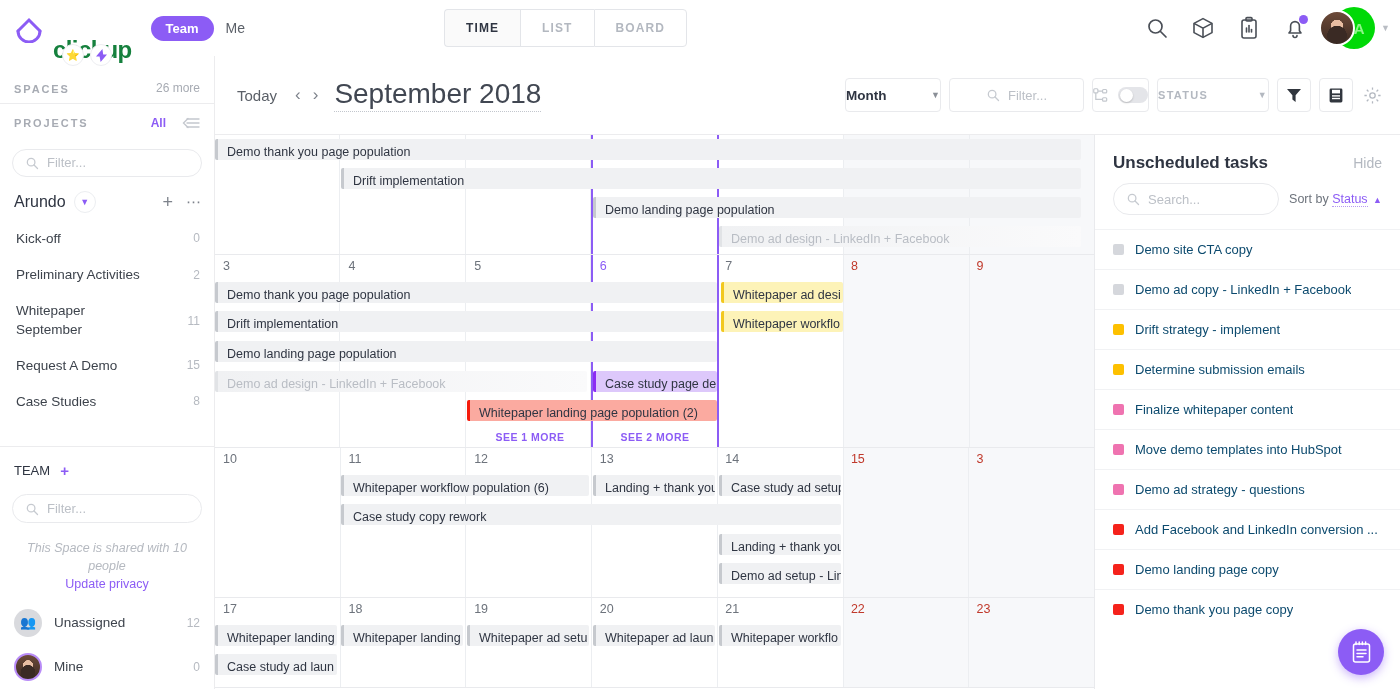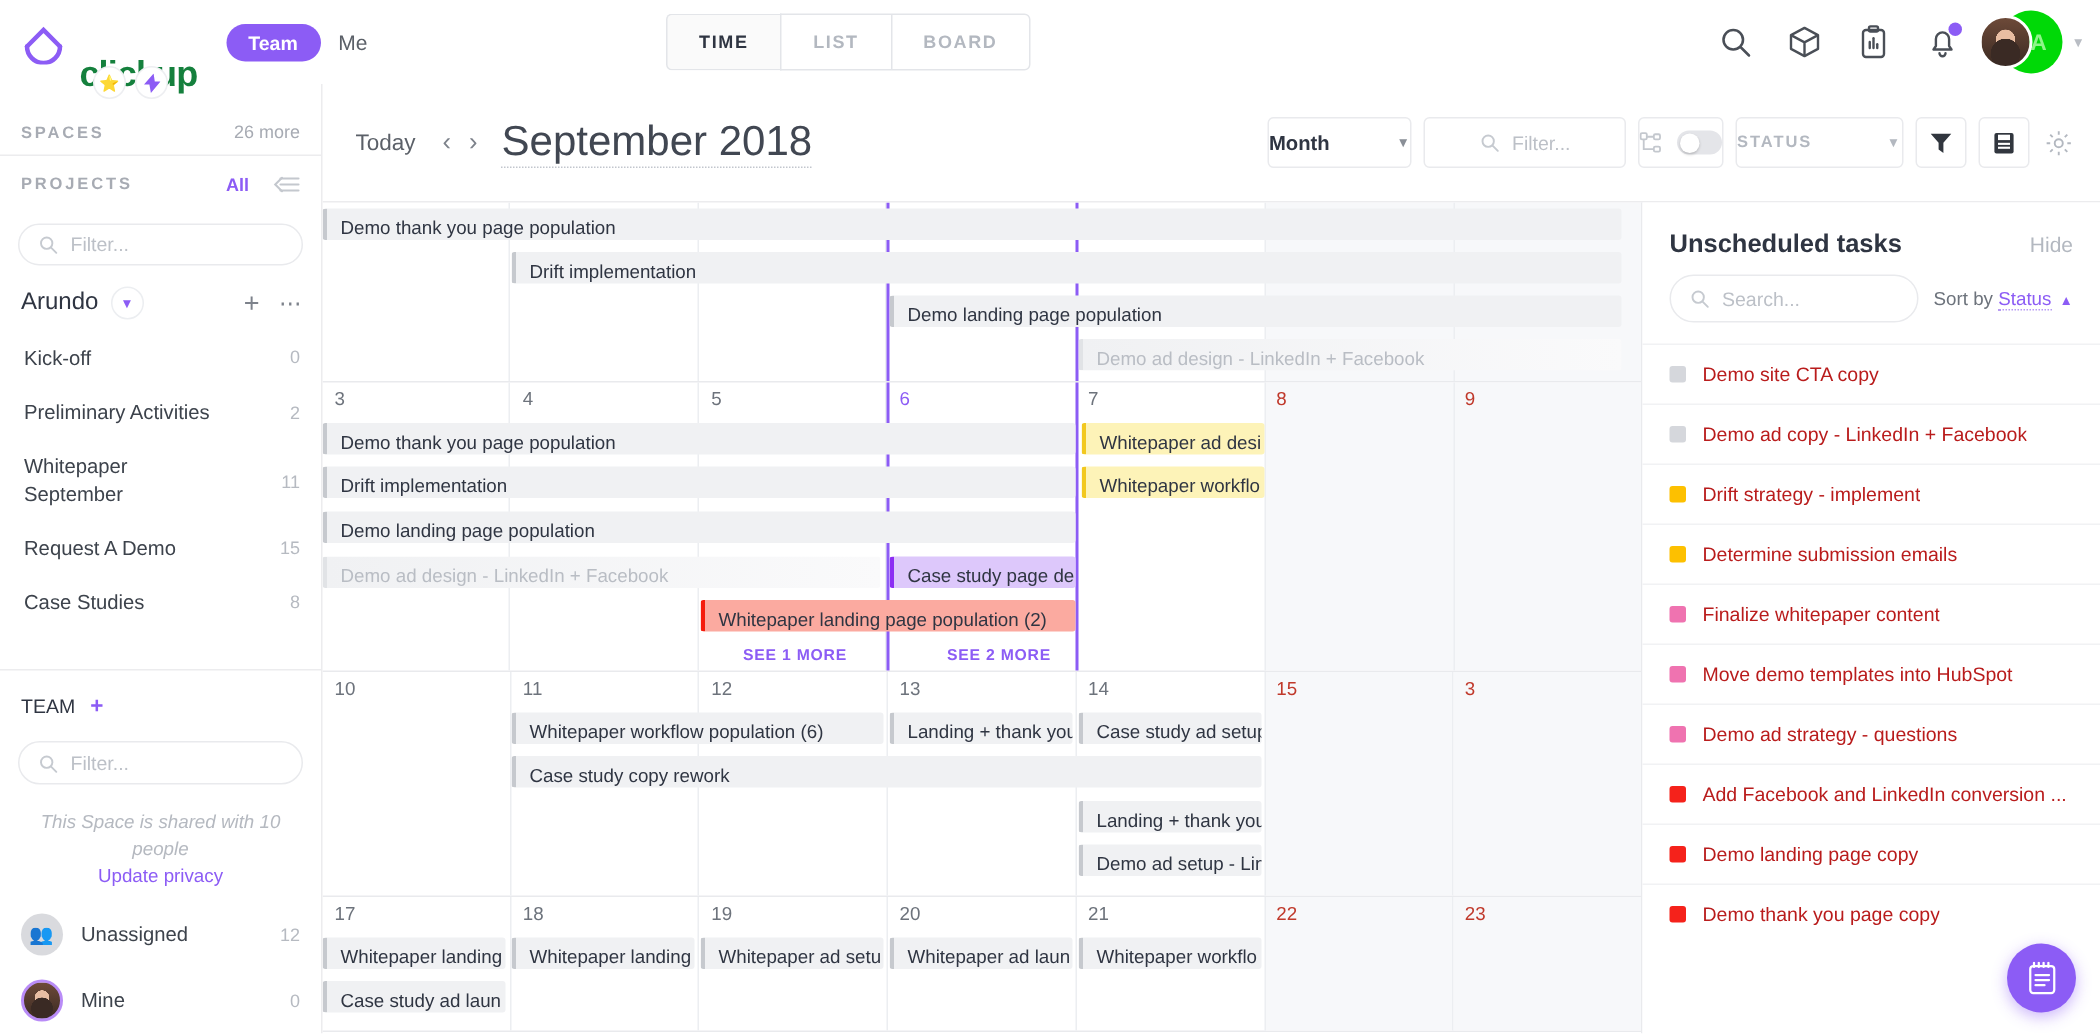--- a/index.html
+++ b/index.html
@@ -144,21 +144,21 @@
   
   .unsched { width:305px; flex:0 0 305px; background:#fff; display:flex; flex-direction:column; position:relative; }
   .un-head { display:flex; align-items:baseline; padding:18px 18px 10px; }
   .un-head h3 { font-size:17px; font-weight:700; color:#2f3542; }
   .un-head .hide { margin-left:auto; color:#b3b8c0; font-size:14px; }
   .un-ctrl { display:flex; align-items:center; padding:0 18px 14px; gap:10px; }
   .un-search { flex:1; height:32px; border:1px solid #e9eaed; border-radius:16px; display:flex; align-items:center; gap:8px; padding:0 12px; color:#bcc0c7; font-size:13px; }
   .sortby { font-size:12.5px; color:#6d737c; white-space:nowrap; }
   .sortby b { color:#8c5cf5; font-weight:400; border-bottom:1px dotted #b79bf3; }
   .sortby .arr { color:#8c5cf5; font-size:9px; margin-left:2px; }
-  .ut { display:flex; align-items:center; gap:11px; padding:12px 18px; border-top:1px solid #f1f2f4; font-size:13px; color:#b91c1c; }
+  .ut { display:flex; align-items:center; gap:11px; padding:12px 18px; border-top:1px solid #f1f2f4; font-size:13px; color:#0c4a6e; }
   .ut:first-of-type { border-top:1px solid #f1f2f4; }
   .sw { width:11px; height:11px; border-radius:2px; flex:0 0 11px; }
   .ut .tx { overflow:hidden; white-space:nowrap; text-overflow:ellipsis; }
   .fab { position:absolute; right:16px; bottom:14px; width:46px; height:46px; border-radius:50%;
          background:#8c5cf5; display:flex; align-items:center; justify-content:center;
          box-shadow:0 3px 10px rgba(140,92,245,.45); }
   svg { display:block; }
 </style>
 </head>
 <body>
@@ -427,21 +427,21 @@
             <div class="rows" style="position:absolute;left:0;right:0;top:22px;bottom:0;">
               <div class="chip grey" style="left:0;width:502px;top:5px;">Demo thank you page population</div>
               <div class="chip grey" style="left:0;width:502px;top:34px;">Drift implementation</div>
               <div class="chip grey" style="left:0;width:502px;top:64px;">Demo landing page population</div>
               <div class="chip greyfade" style="left:0;width:372px;top:94px;">Demo ad design - LinkedIn + Facebook</div>
               <div class="chip purple" style="left:378px;width:124px;top:94px;">Case study page de</div>
               <div class="chip pink" style="left:252px;width:250px;top:123px;">Whitepaper landing page population (2)</div>
               <div class="chip yellow" style="left:506px;width:122px;top:5px;">Whitepaper ad desi</div>
               <div class="chip yellow" style="left:506px;width:122px;top:34px;">Whitepaper workflo</div>
               <div class="seemore" style="left:252px;width:126px;top:154px;">SEE 1 MORE</div>
-              <div class="seemore" style="left:388px;width:126px;top:154px;">SEE 2 MORE</div>
+              <div class="seemore" style="left:377px;width:126px;top:154px;">SEE 2 MORE</div>
             </div>
           </div>
 
           <div class="wk" style="height:150px;">
             <div class="cols">
               <div class="col"></div>
               <div class="col"></div>
               <div class="col"></div>
               <div class="col"></div>
               <div class="col"></div>

